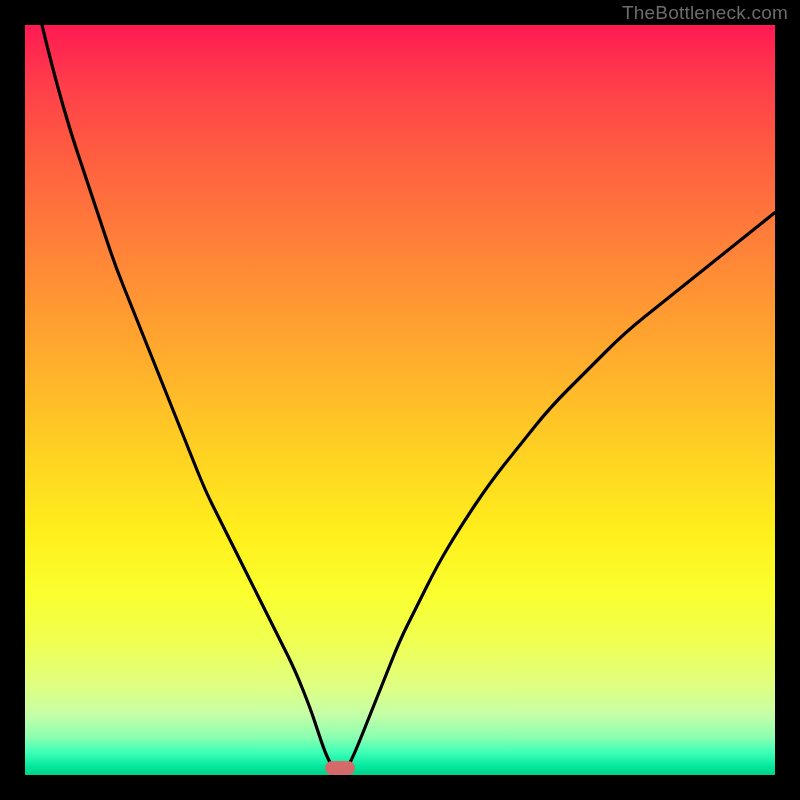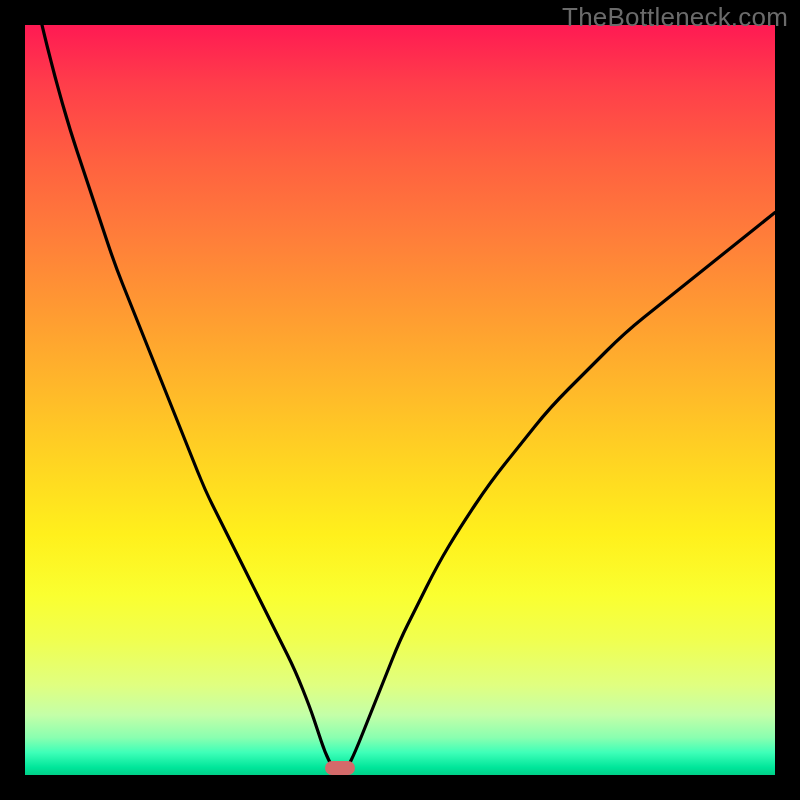--- a/index.html
+++ b/index.html
@@ -15,21 +15,21 @@
     position: relative;
     width: 800px;
     height: 800px;
     background: #000;
   }
   .watermark {
     position: absolute;
     top: 2px;
     right: 12px;
     color: #6b6b6b;
-    font-size: 26px;
+    font-size: 19px;
     font-weight: 500;
     letter-spacing: 0.2px;
     z-index: 10;
     margin-left: 20px;
   }
   .plot-area {
     position: absolute;
     left: 25px;
     top: 25px;
     width: 750px;

